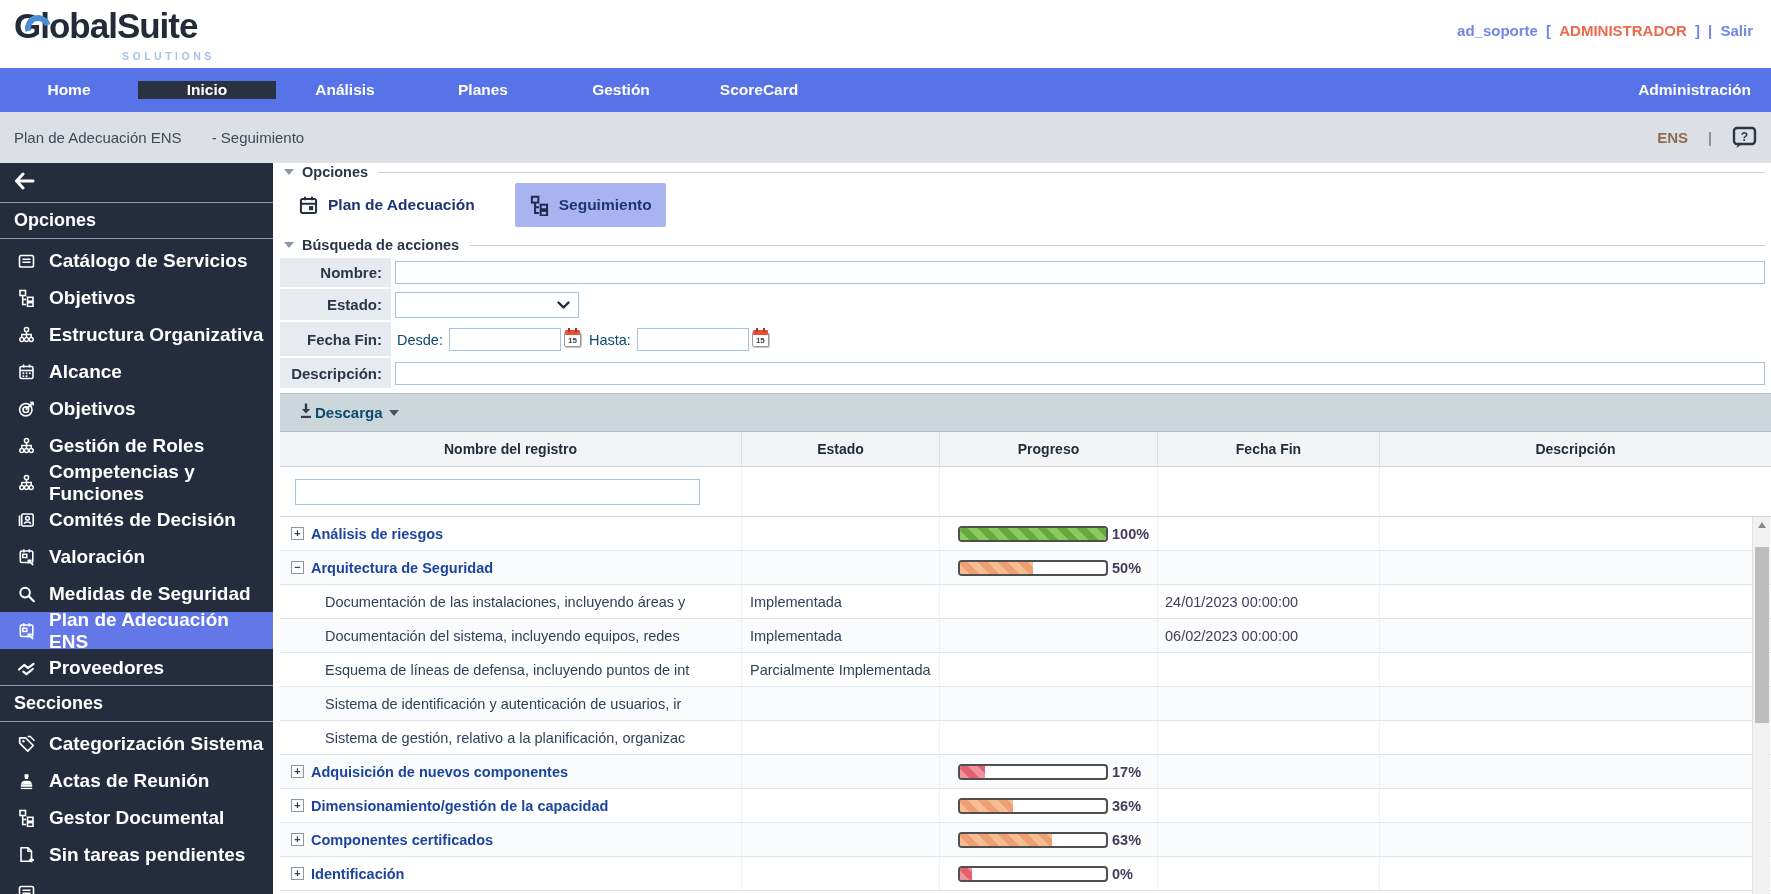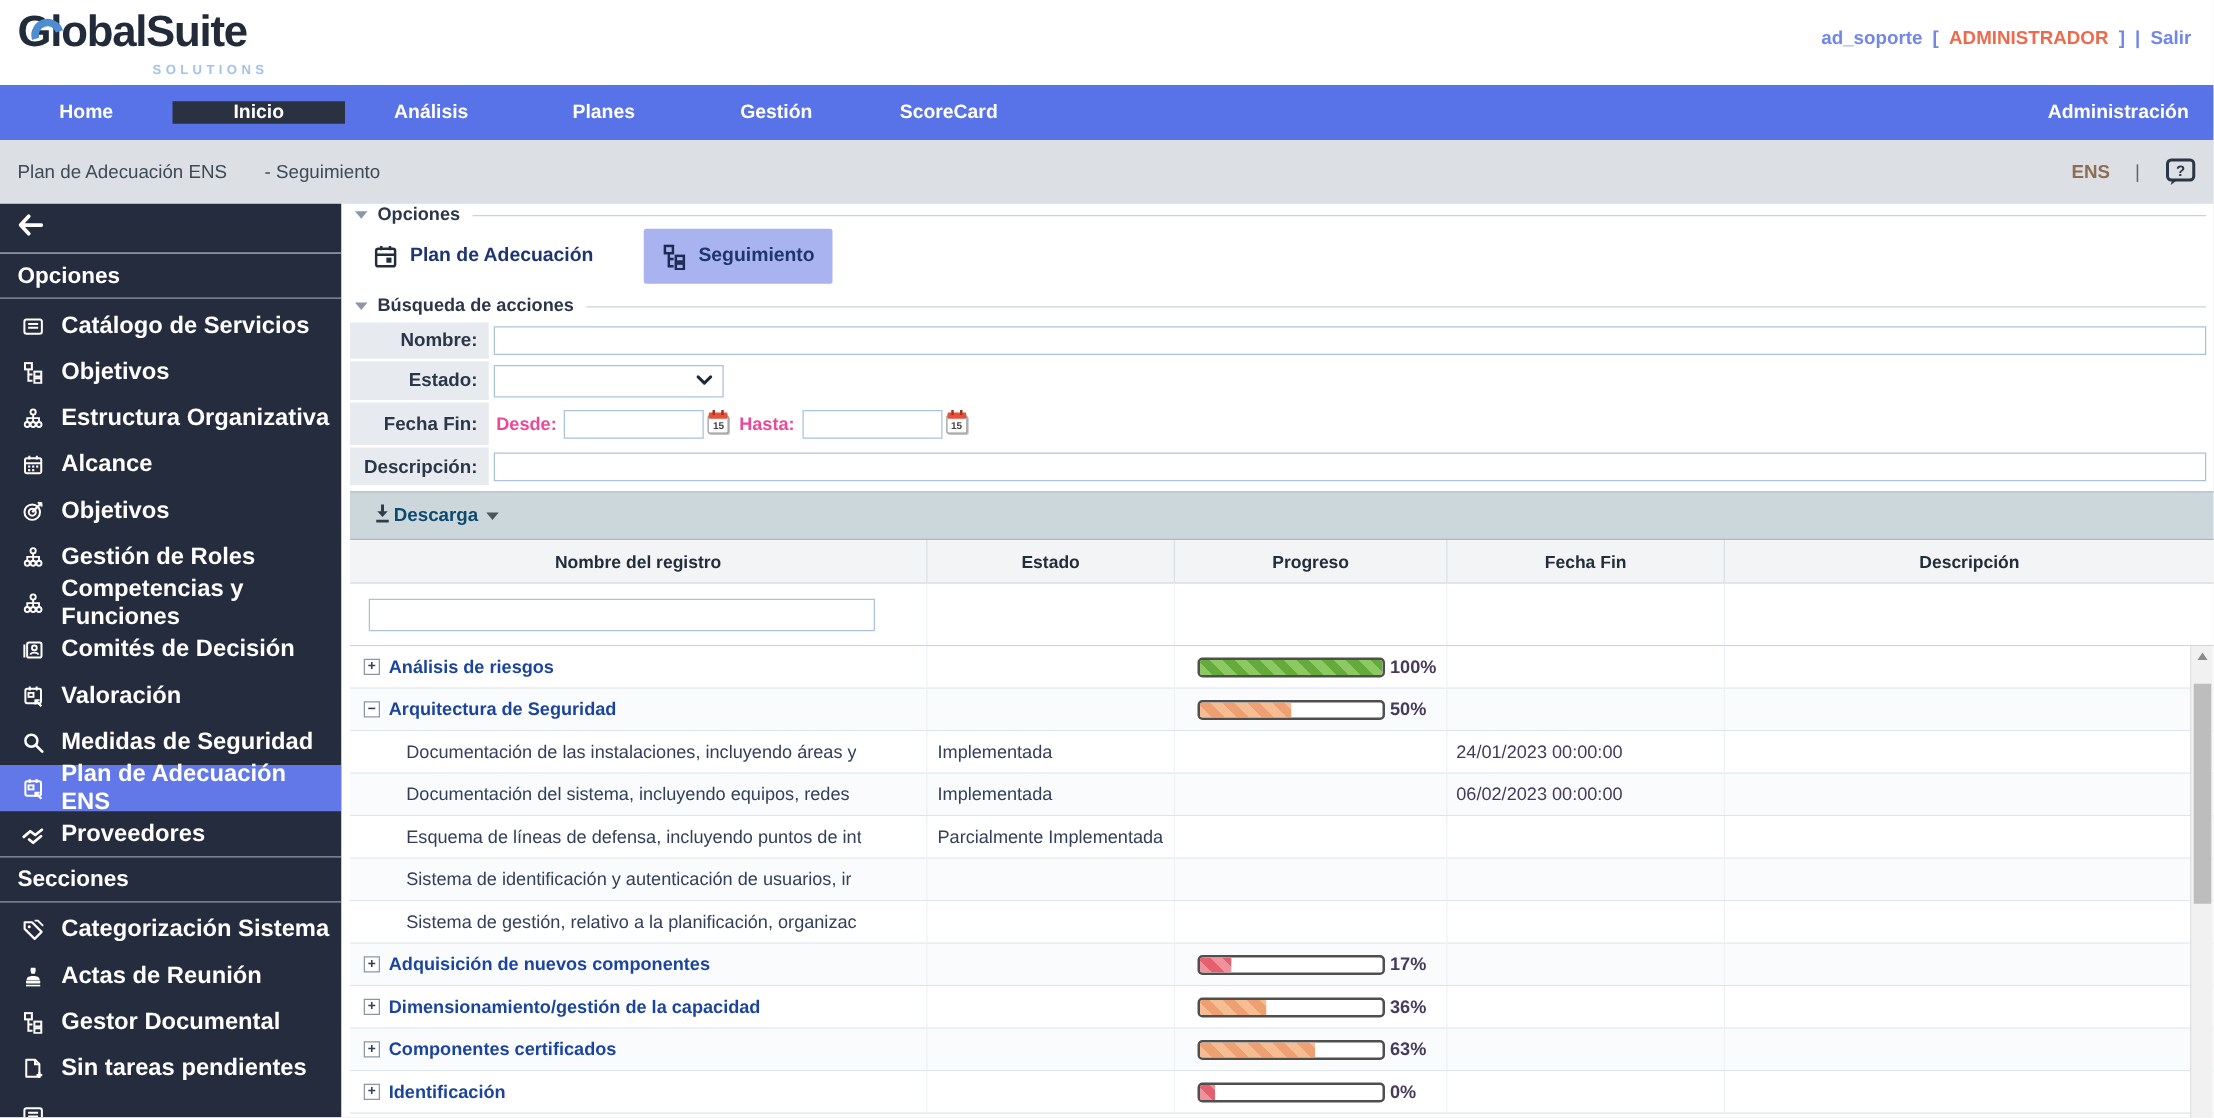--- a/index.html
+++ b/index.html
@@ -69,21 +69,21 @@
 
   
   .form-row{position:absolute;left:280px;display:flex;align-items:center;}
   .flabel{width:111px;align-self:stretch;background:#e7eaee;display:flex;align-items:center;
        justify-content:flex-end;padding-right:9px;font-weight:700;font-size:15px;color:#2b3648;}
   .fctl{display:flex;align-items:center;margin-left:4px;}
   input.txt{border:1px solid #a9c3da;height:23px;font-size:13px;padding:0 5px;outline:none;
        font-family:"Liberation Sans",sans-serif;}
   .sel{width:184px;height:26px;border:1px solid #a9c3da;background:#fff;display:flex;
        align-items:center;justify-content:flex-end;padding-right:8px;cursor:pointer;}
-  .inline-lab{font-weight:700;font-size:14.5px;color:#ec4899;margin:1px 6px 0 2px;}
+  .inline-lab{font-weight:400;font-size:14.5px;color:#0c4a6e;margin:1px 6px 0 2px;}
   .mini-cal{width:17px;height:15px;background:#fff;border:1px solid #9a9a9a;border-radius:2px;
        position:relative;margin-left:3px;margin-right:6px;box-shadow:1px 1px 0 #c4c4c4;cursor:pointer;}
   .mini-cal .top{position:absolute;left:0;right:0;top:-3px;height:5px;background:#e8503a;border-radius:1px;}
   .mini-cal .tick{position:absolute;top:-5px;width:2px;height:4px;background:#a33322;}
   .mini-cal .t1{left:3px;} .mini-cal .t2{right:3px;}
   .mini-cal .day{position:absolute;left:0;right:0;top:3px;text-align:center;font-size:8px;
        font-weight:700;color:#444;}
 
   
   .toolbar{position:absolute;left:280px;top:393px;width:1491px;height:39px;background:#ccd7dc;

